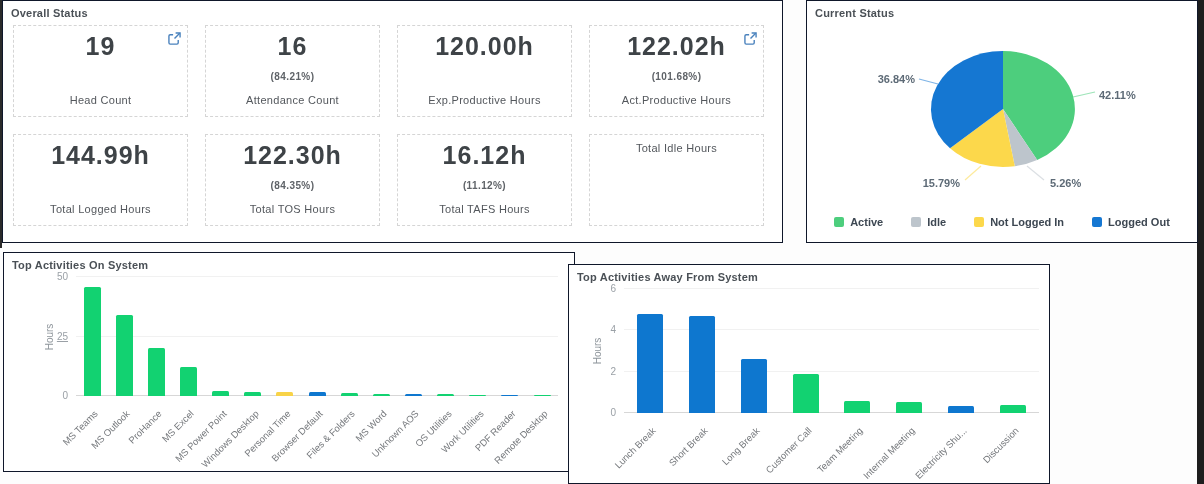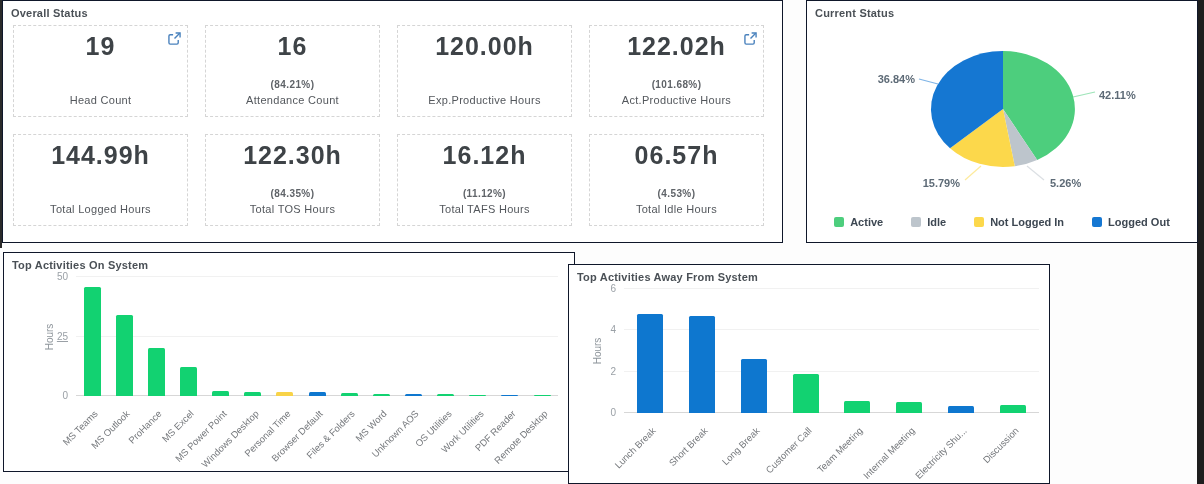--- a/index.html
+++ b/index.html
@@ -15,21 +15,21 @@
   #panel-away{left:568px;top:264px;width:482px;height:220px;}
   .edge-left{position:absolute;left:0;top:0;width:2px;height:248px;background:#2a2a2a;}
   .edge-right{position:absolute;right:0;top:0;width:7px;height:484px;background:#1e1e1e;}
 
   
   .cards{display:grid;grid-template-columns:repeat(4,1fr);gap:17px;padding:6px 18px 0 10px;}
   .card{position:relative;height:92px;border:1px dashed #d5d5d5;display:flex;flex-direction:column;
         align-items:center;justify-content:space-between;padding:7px 6px 10px;box-sizing:border-box;background:#fff;}
   .card-top{display:flex;flex-direction:column;align-items:center;}
   .card-value{font-size:25px;font-weight:700;color:#3e4347;letter-spacing:1px;line-height:1.05;}
-  .card-percent{font-size:10px;font-weight:700;color:#5f6368;margin-top:20px;letter-spacing:.4px;}
+  .card-percent{font-size:10px;font-weight:700;color:#5f6368;margin-top:12px;letter-spacing:.4px;}
   .card-label{font-size:11px;font-weight:400;color:#53575c;letter-spacing:.3px;text-align:center;}
   .expand-icon{position:absolute;top:5px;right:6px;width:13px;height:13px;cursor:pointer;}
 
   
   .pie-wrap{position:absolute;left:0;top:18px;width:100%;height:172px;}
   .pie-label{font-size:11px;font-weight:700;fill:#5d6a76;}
   .legend{position:absolute;left:0;bottom:14px;width:100%;display:flex;justify-content:center;gap:28px;}
   .legend-item{display:flex;align-items:center;gap:6px;cursor:pointer;}
   .legend-swatch{width:10px;height:10px;border-radius:2px;display:inline-block;}
   .legend-label{font-size:11px;font-weight:700;color:#3d4752;}
@@ -107,24 +107,20 @@
         <div class="card-label">Total TOS Hours</div>
       </div>
       <div class="card">
         <div class="card-top">
           <div class="card-value">16.12h</div>
           <div class="card-percent">(11.12%)</div>
         </div>
         <div class="card-label">Total TAFS Hours</div>
       </div>
       <div class="card">
-        <div class="card-top">
-          <div class="card-value">06.57h</div>
-          <div class="card-percent">(4.53%)</div>
-        </div>
         <div class="card-label">Total Idle Hours</div>
       </div>
     </div>
 </div>
 
 <div class="panel" id="panel-current">
   <div class="panel-title">Current Status</div>
   <div class="pie-wrap"><svg viewBox="0 0 392 172" width="392" height="172">
         <path d="M196 90 L196.0 32.0 A72 58 0 0 1 230.2 141.0 Z" fill="#4dce7d"></path>
         <path d="M196 90 L230.2 141.0 A72 58 0 0 1 207.8 147.2 Z" fill="#bdc5cc"></path>

